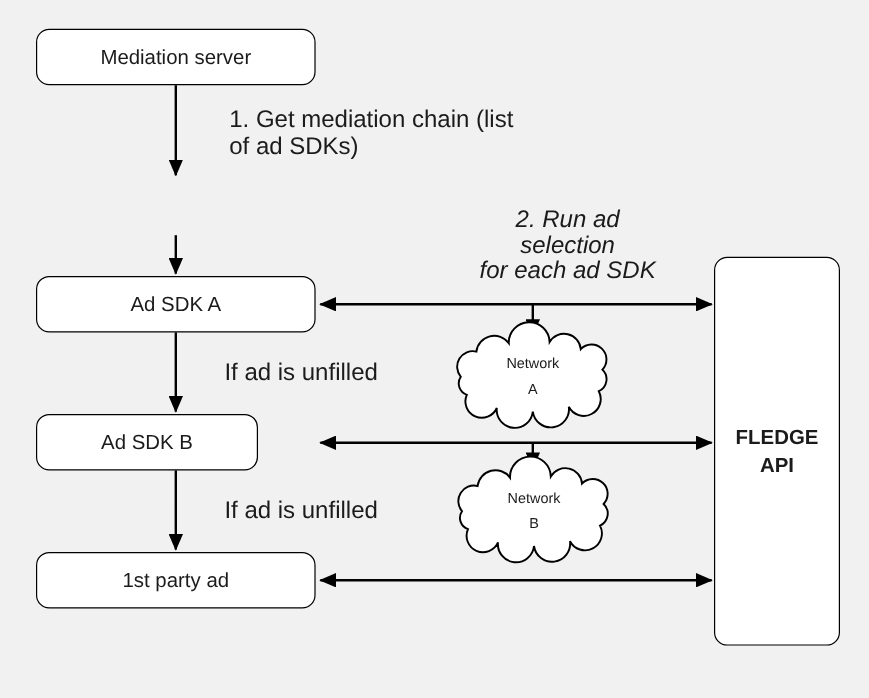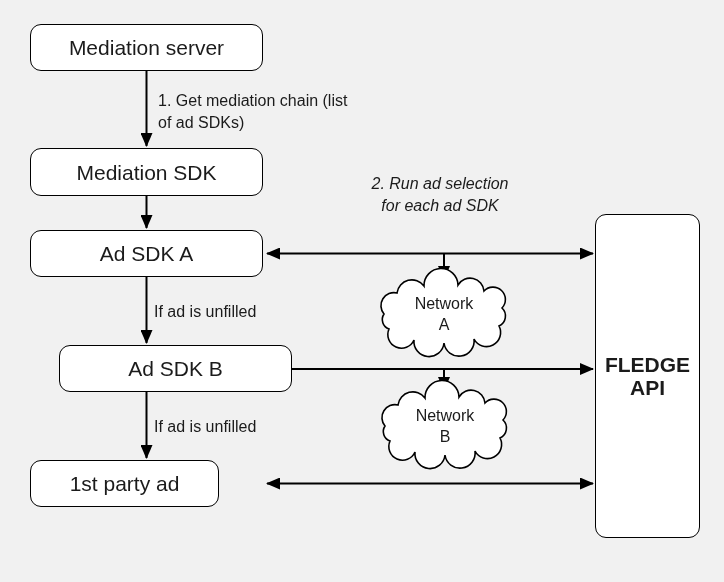--- a/index.html
+++ b/index.html
@@ -14,35 +14,36 @@
     overflow:hidden;
     color:#1b1b1b;
   }
   #wires{position:absolute;left:0;top:0;width:724px;height:582px;}
   .node{
     position:absolute;
     background:#ffffff;
     border:1.7px solid #000000;
     border-radius:11px;
     display:flex;align-items:center;justify-content:center;
-    font-size:21px;
+    font-size:17px;
     text-align:center;
     box-sizing:border-box;
     white-space:pre-line;
     line-height:23px;
   }
   .ann{
     position:absolute;
-    font-size:16px;
+    font-size:20px;
     line-height:21.5px;
     white-space:pre-line;
+    margin-left:33px;
   }
   .cloud-label{
     position:absolute;
-    font-size:16px;
+    font-size:12px;
     line-height:21px;
     text-align:center;
     white-space:pre-line;
   }
   .centered{text-align:center;font-style:italic;}
 </style>
 </head>
 <body>
 
 <div id="canvas">
@@ -69,27 +70,26 @@
 
     <line x1="444" y1="254" x2="444" y2="279" stroke="#000" stroke-width="2" marker-end="url(#ah)"></line>
     <line x1="444" y1="370" x2="444" y2="390" stroke="#000" stroke-width="2" marker-end="url(#ah)"></line>
 
     <use href="#cloudPath" transform="translate(372,280)" fill="#ffffff" stroke="#000" stroke-width="1.6"></use>
     <use href="#cloudPath" transform="translate(373,392)" fill="#ffffff" stroke="#000" stroke-width="1.6"></use>
   </svg>
 
   <div class="node" style="left:30px; top:24px;  width:233px; height:47px;">Mediation server</div>
 
-  <div class="node" style="left:30px; top:148px; width:233px; height:48px;">Mediation SDK</div>
 
   <div class="node" style="left:30px; top:230px; width:233px; height:47px;">Ad SDK A</div>
 
-  <div class="node" style="left:30px; top:345px; width:233px; height:47px;margin-left:29px;">Ad SDK B</div>
+  <div class="node" style="left:30px; top:345px; width:185px; height:47px;">Ad SDK B</div>
 
-  <div class="node" style="left:30px; top:460px; width:189px; height:47px;">1st party ad</div>
+  <div class="node" style="left:30px; top:460px; width:233px; height:47px;">1st party ad</div>
 
   <div class="node" style="left:595px; top:214px; width:105px; height:324px;font-weight:bold;">FLEDGE
 API</div>
 
   <div class="cloud-label" style="left:379px; top:293px; width:130px;">Network
 A</div>
 
   <div class="cloud-label" style="left:380px; top:405px; width:130px;">Network
 B</div>
 

